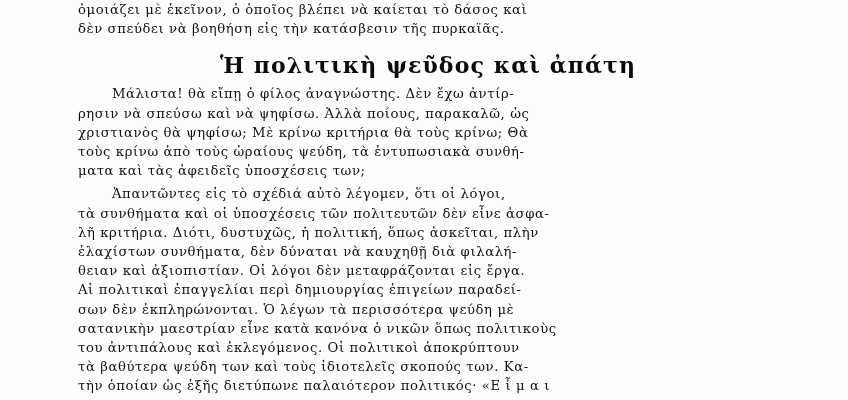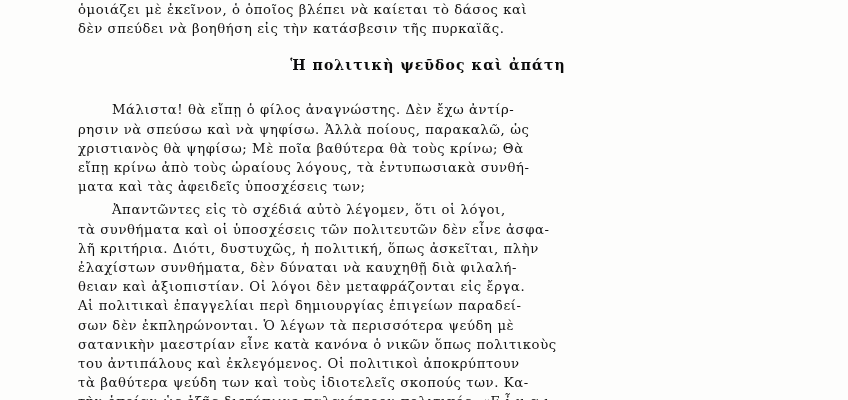--- a/index.html
+++ b/index.html
@@ -37,25 +37,25 @@
   
   .jline {
     display: block;
     white-space: nowrap;
   }
   .top-block {
     margin-top: 0px;
   }
   .heading {
     text-align: center;
-    font-size: 14px;
+    font-size: 22px;
     line-height: 22px;
     letter-spacing: 1.1px;
     font-weight: bold;
-    margin: 16px 0 24px 0;
+    margin: 16px 0 8px 0;
     color: #0c0c0c;
   }
   .block {
     margin-bottom: 4px;
   }
   .indent {
     display: inline-block;
     width: 34px;
   }
 </style>
@@ -68,22 +68,22 @@
     <div class="para top-block block">
       <span class="jline">ὁμοιάζει μὲ ἐκεῖνον, ὁ ὁποῖος βλέπει νὰ καίεται τὸ δάσος καὶ</span>
       <span class="jline">δὲν σπεύδει νὰ βοηθήση εἰς τὴν κατάσβεσιν τῆς πυρκαϊᾶς.</span>
     </div>
 
     <div class="heading">Ἡ πολιτικὴ ψεῦδος καὶ ἀπάτη</div>
 
     <div class="para block">
       <span class="jline"><span class="indent"></span><span>Μάλιστα! θὰ εἴπῃ ὁ φίλος ἀναγνώστης. Δὲν ἔχω ἀντίρ-</span></span>
       <span class="jline">ρησιν νὰ σπεύσω καὶ νὰ ψηφίσω. Ἀλλὰ ποίους, παρακαλῶ, ὡς</span>
-      <span class="jline">χριστιανὸς θὰ ψηφίσω; Μὲ ποῖα βαθύτερα θὰ τοὺς κρίνω; Θὰ</span>
-      <span class="jline">εἴπῃ κρίνω ἀπὸ τοὺς ὡραίους λόγους, τὰ ἐντυπωσιακὰ συνθή-</span>
+      <span class="jline">χριστιανὸς θὰ ψηφίσω; Μὲ κρίνω κριτήρια θὰ τοὺς κρίνω; Θὰ</span>
+      <span class="jline">τοὺς κρίνω ἀπὸ τοὺς ὡραίους ψεύδη, τὰ ἐντυπωσιακὰ συνθή-</span>
       <span class="jline">ματα καὶ τὰς ἀφειδεῖς ὑποσχέσεις των;</span>
     </div>
 
     <div class="para block">
       <span class="jline"><span class="indent"></span><span>Ἀπαντῶντες εἰς τὸ σχέδιά αὐτὸ λέγομεν, ὅτι οἱ λόγοι,</span></span>
       <span class="jline">τὰ συνθήματα καὶ οἱ ὑποσχέσεις τῶν πολιτευτῶν δὲν εἶνε ἀσφα-</span>
       <span class="jline">λῆ κριτήρια. Διότι, δυστυχῶς, ἡ πολιτική, ὅπως ἀσκεῖται, πλὴν</span>
       <span class="jline">ἐλαχίστων συνθήματα, δὲν δύναται νὰ καυχηθῇ  διὰ φιλαλή-</span>
       <span class="jline">θειαν καὶ ἀξιοπιστίαν. Οἱ λόγοι δὲν μεταφράζονται εἰς ἔργα.</span>
       <span class="jline">Αἱ πολιτικαὶ ἐπαγγελίαι περὶ δημιουργίας ἐπιγείων παραδεί-</span>

